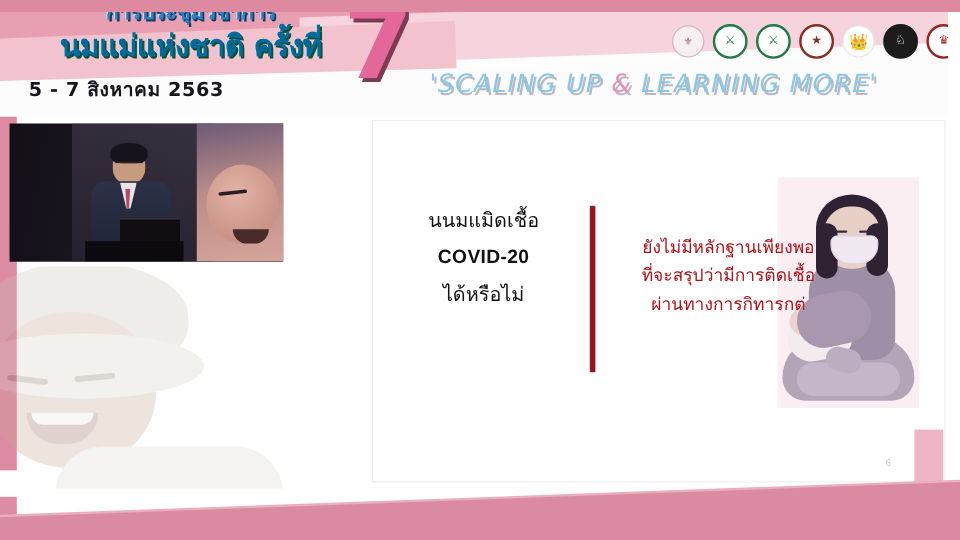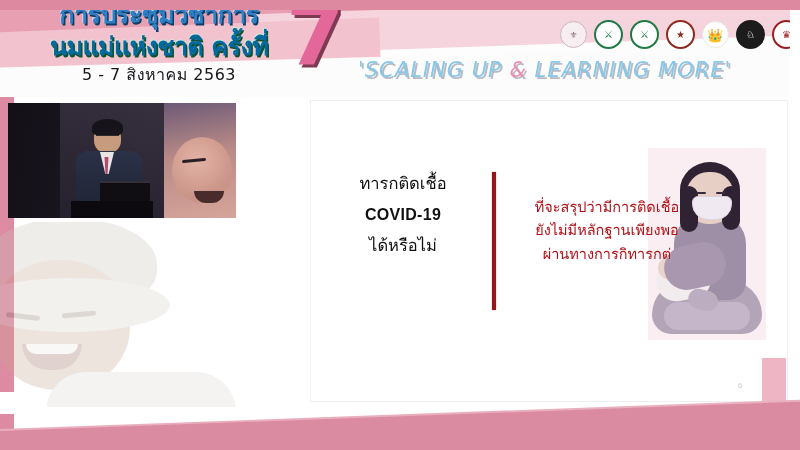--- a/index.html
+++ b/index.html
@@ -40,32 +40,32 @@
     position:absolute;left:-20px;top:56px;width:860px;height:60px;
     background:#fcfcfc;transform:rotate(-1.6deg);
   }
 
   .title-thai{
     position:absolute;left:24px;top:2px;width:270px;
     text-align:center;line-height:1.02;
     font-family:"DejaVu Sans",sans-serif;font-weight:bold;
   }
   .title-l1{
-    display:block;font-size:25px;color:#2e7fc4;
+    display:block;font-size:18px;color:#2e7fc4;
     text-shadow:1.5px 1.5px 0 #0e3c63, -0.6px -0.6px 0 #cfe6f7;
     letter-spacing:-0.5px;
   }
   .title-l2{
     display:block;font-size:25px;color:#0369a1;margin-top:6px;
     text-shadow:1.5px 1.5px 0 #10502a, -0.6px -0.6px 0 #cfeedb;
     letter-spacing:-0.5px;
   }
   .title-date{
-    position:absolute;left:24px;top:62px;width:270px;text-align:center;
-    font-family:"DejaVu Sans",sans-serif;font-weight:normal;font-size:16px;
+    position:absolute;left:24px;top:62px;width:270px;text-align:left;
+    font-family:"DejaVu Sans",sans-serif;font-weight:bold;font-size:16px;
     color:#16161a;letter-spacing:0.5px;
   }
   .big-seven{
     position:absolute;left:286px;top:-6px;
     font-family:"DejaVu Sans",sans-serif;font-weight:bold;font-size:84px;
     color:#e4679a;
     text-shadow:3px 3px 0 #7d3a52;
     line-height:1;
   }
   .tagline{
@@ -285,22 +285,22 @@
     <div class="v-baby">
       <div class="v-baby-cheek"></div>
     </div>
     <div class="v-baby-eye"></div>
     <div class="v-baby-mouth"></div>
   </div>
 
   <div class="panel"></div>
 
   <div class="q-block">
-    <div>ทารกติดเชื้อ</div>
-    <div class="q-en">COVID-19</div>
+    <div>นนมแมิดเชื้อ</div>
+    <div class="q-en">COVID-20</div>
     <div>ได้หรือไม่</div>
   </div>
 
   <div class="divider"></div>
 
   <div class="illus">
     <div class="il-legs"></div>
     <div class="il-leg-fold"></div>
     <div class="il-torso"></div>
     <div class="il-hair"></div>
@@ -310,22 +310,22 @@
     <div class="il-eye1"></div>
     <div class="il-eye2"></div>
     <div class="il-mask"></div>
     <div class="il-baby"></div>
     <div class="il-baby-head"></div>
     <div class="il-arm"></div>
     <div class="il-hand"></div>
   </div>
 
   <div class="a-block">
+    <div>ยังไม่มีหลักฐานเพียงพอ</div>
     <div>ที่จะสรุปว่ามีการติดเชื้อ</div>
-    <div>ยังไม่มีหลักฐานเพียงพอ</div>
     <div>ผ่านทางการกิทารกต่</div>
   </div>
 
   <div class="page-num">6</div>
 
   <div class="bot-pink-right"></div>
   <div class="bot-band-lt"></div>
   <div class="bot-band"></div>
   <div class="bot-left-white"></div>
 

